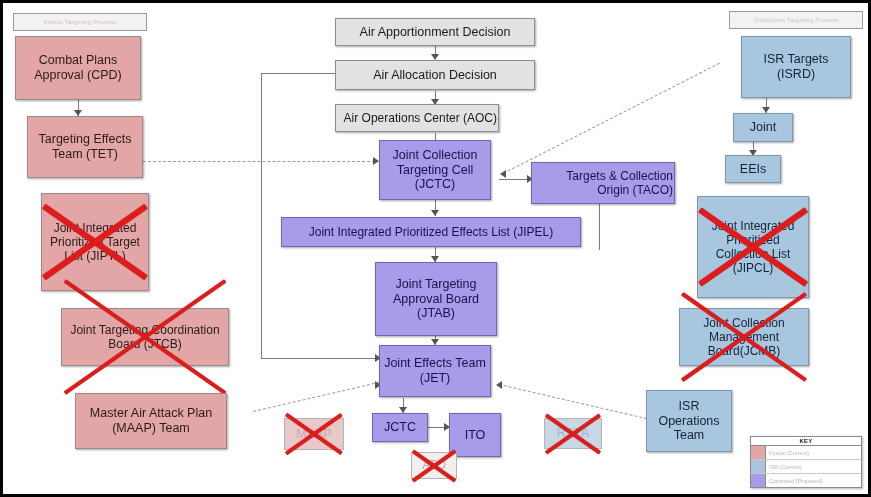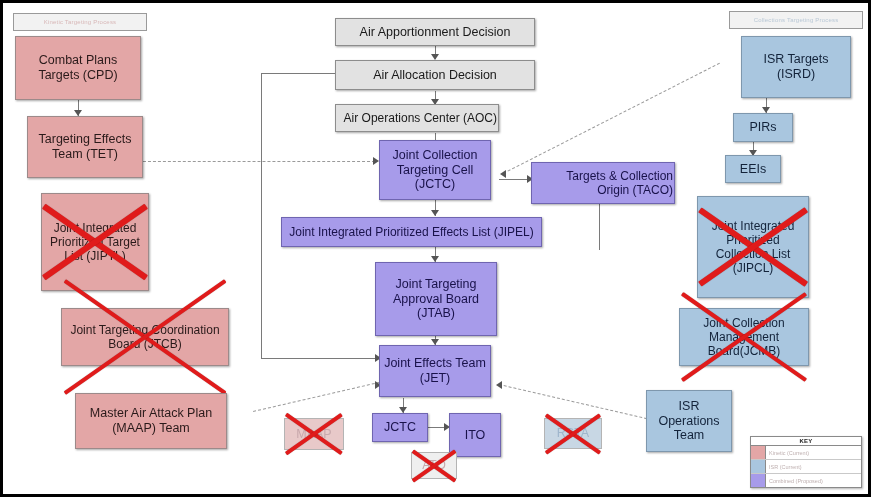--- a/index.html
+++ b/index.html
@@ -105,21 +105,21 @@
   <div class="ar ar-l" style="left:493px;top:378px;"></div>
 
   <div class="banner k" style="left:10px;top:10px;width:134px;height:18px;">
     <span>Kinetic Targeting Process</span>
   </div>
   <div class="banner c" style="left:726px;top:8px;width:134px;height:18px;">
     <span>Collections Targeting Process</span>
   </div>
 
   <div class="node pink" style="left:12px;top:33px;width:126px;height:64px;font-size:12.5px;">
-    <span class="lbl">Combat Plans Targets (CPD)</span>
+    <span class="lbl">Combat Plans Approval (CPD)</span>
   </div>
 
   <div class="node pink" style="left:24px;top:113px;width:116px;height:62px;font-size:12.5px;">
     <span class="lbl">Targeting Effects Team (TET)</span>
   </div>
 
   <div class="node pink" style="left:38px;top:190px;width:108px;height:98px;font-size:12px;position:absolute;">
     <span class="lbl">Joint Integrated Prioritized Target List (JIPTL)</span>
     <span class="xout">
         <i></i>
@@ -160,21 +160,21 @@
   </div>
 
   <div class="node purple" style="left:376px;top:137px;width:112px;height:60px;font-size:12.5px;">
     <span class="lbl">Joint Collection Targeting Cell (JCTC)</span>
   </div>
 
   <div class="node purple" style="left:528px;top:159px;width:144px;height:42px;font-size:12px;text-align:right;">
     <span class="lbl">Targets &amp; Collection Origin (TACO)</span>
   </div>
 
-  <div class="node purple" style="left:278px;top:214px;width:261px;height:30px;font-size:12px;">
+  <div class="node purple" style="left:278px;top:214px;width:300px;height:30px;font-size:12px;">
     <span class="lbl">Joint Integrated Prioritized Effects List (JIPEL)</span>
   </div>
 
   <div class="node purple" style="left:372px;top:259px;width:122px;height:74px;font-size:12.5px;">
     <span class="lbl">Joint Targeting Approval Board (JTAB)</span>
   </div>
 
   <div class="node purple" style="left:376px;top:342px;width:112px;height:52px;font-size:12.5px;">
     <span class="lbl">Joint Effects Team (JET)</span>
   </div>
@@ -201,21 +201,21 @@
         <i></i>
         <i></i>
       </span>
   </div>
 
   <div class="node blue" style="left:738px;top:33px;width:110px;height:62px;font-size:12.5px;">
     <span class="lbl">ISR Targets (ISRD)</span>
   </div>
 
   <div class="node blue" style="left:730px;top:110px;width:60px;height:29px;font-size:12.5px;">
-    <span class="lbl">PIRs</span>
+    <span class="lbl">Joint</span>
   </div>
 
   <div class="node blue" style="left:722px;top:152px;width:56px;height:28px;font-size:12.5px;">
     <span class="lbl">EEIs</span>
   </div>
 
   <div class="node blue" style="left:694px;top:193px;width:112px;height:102px;font-size:12px;">
     <span class="lbl">Joint Integrated Prioritized Collection List (JIPCL)</span>
     <span class="xout">
         <i></i>

